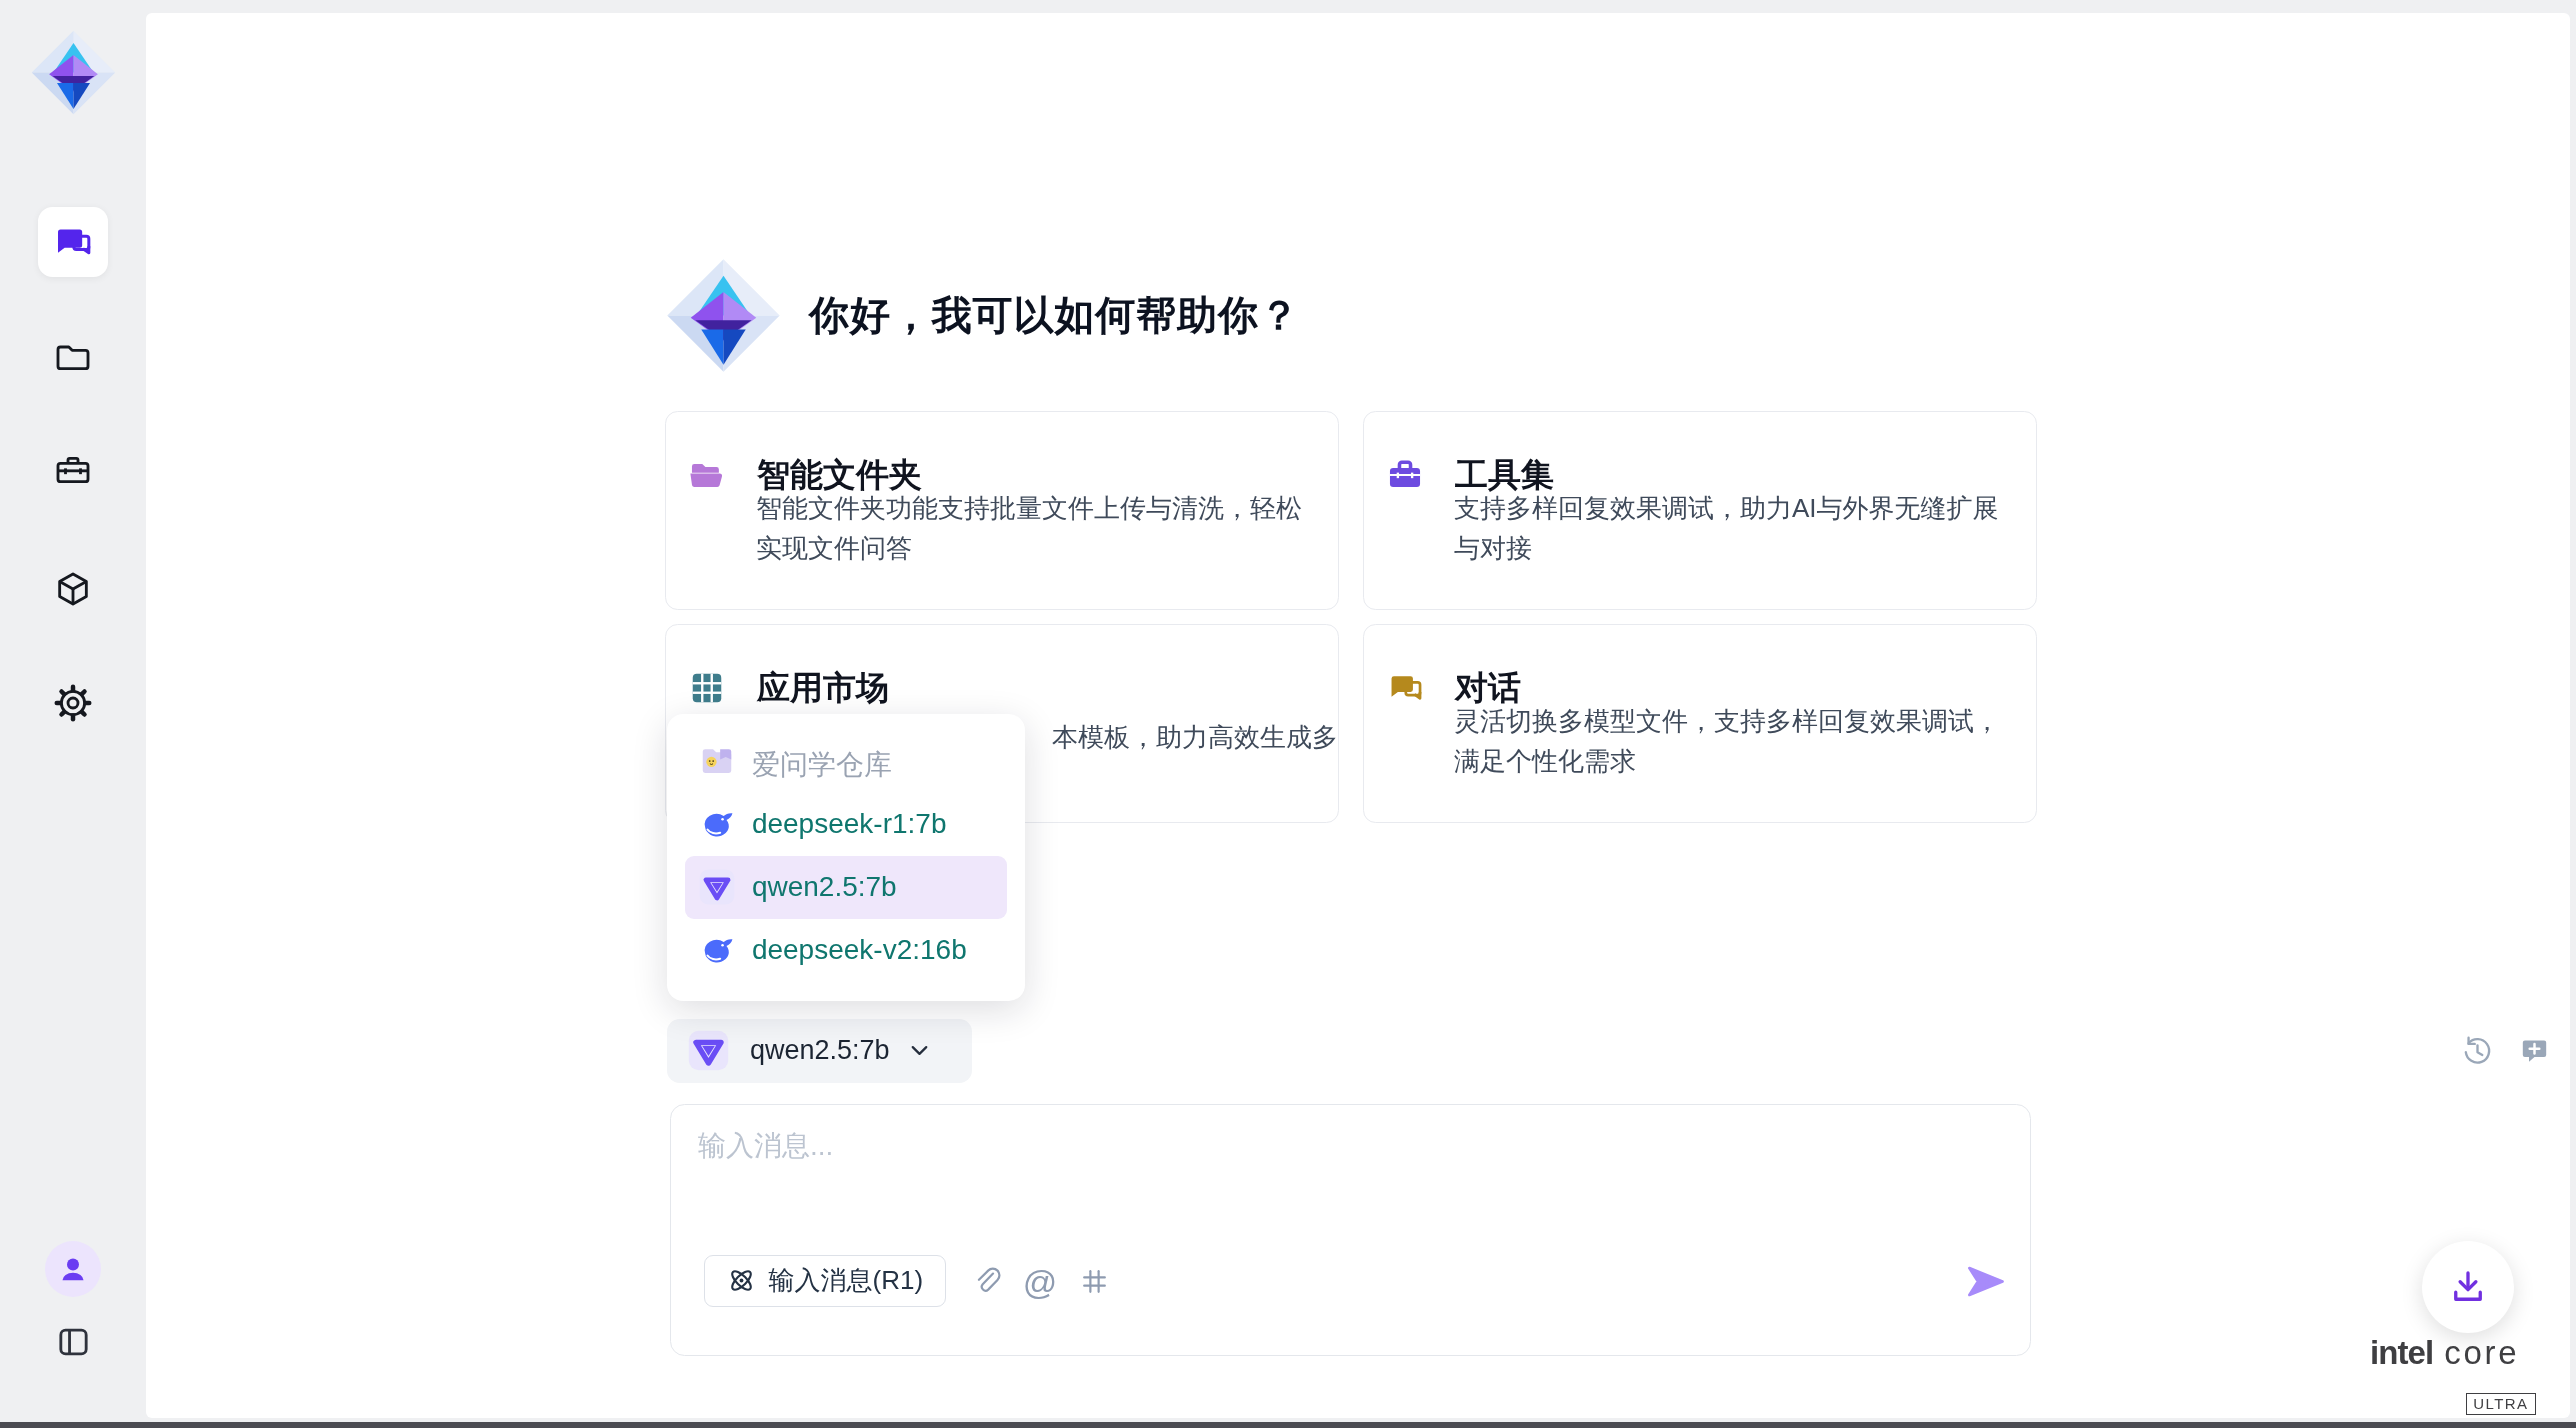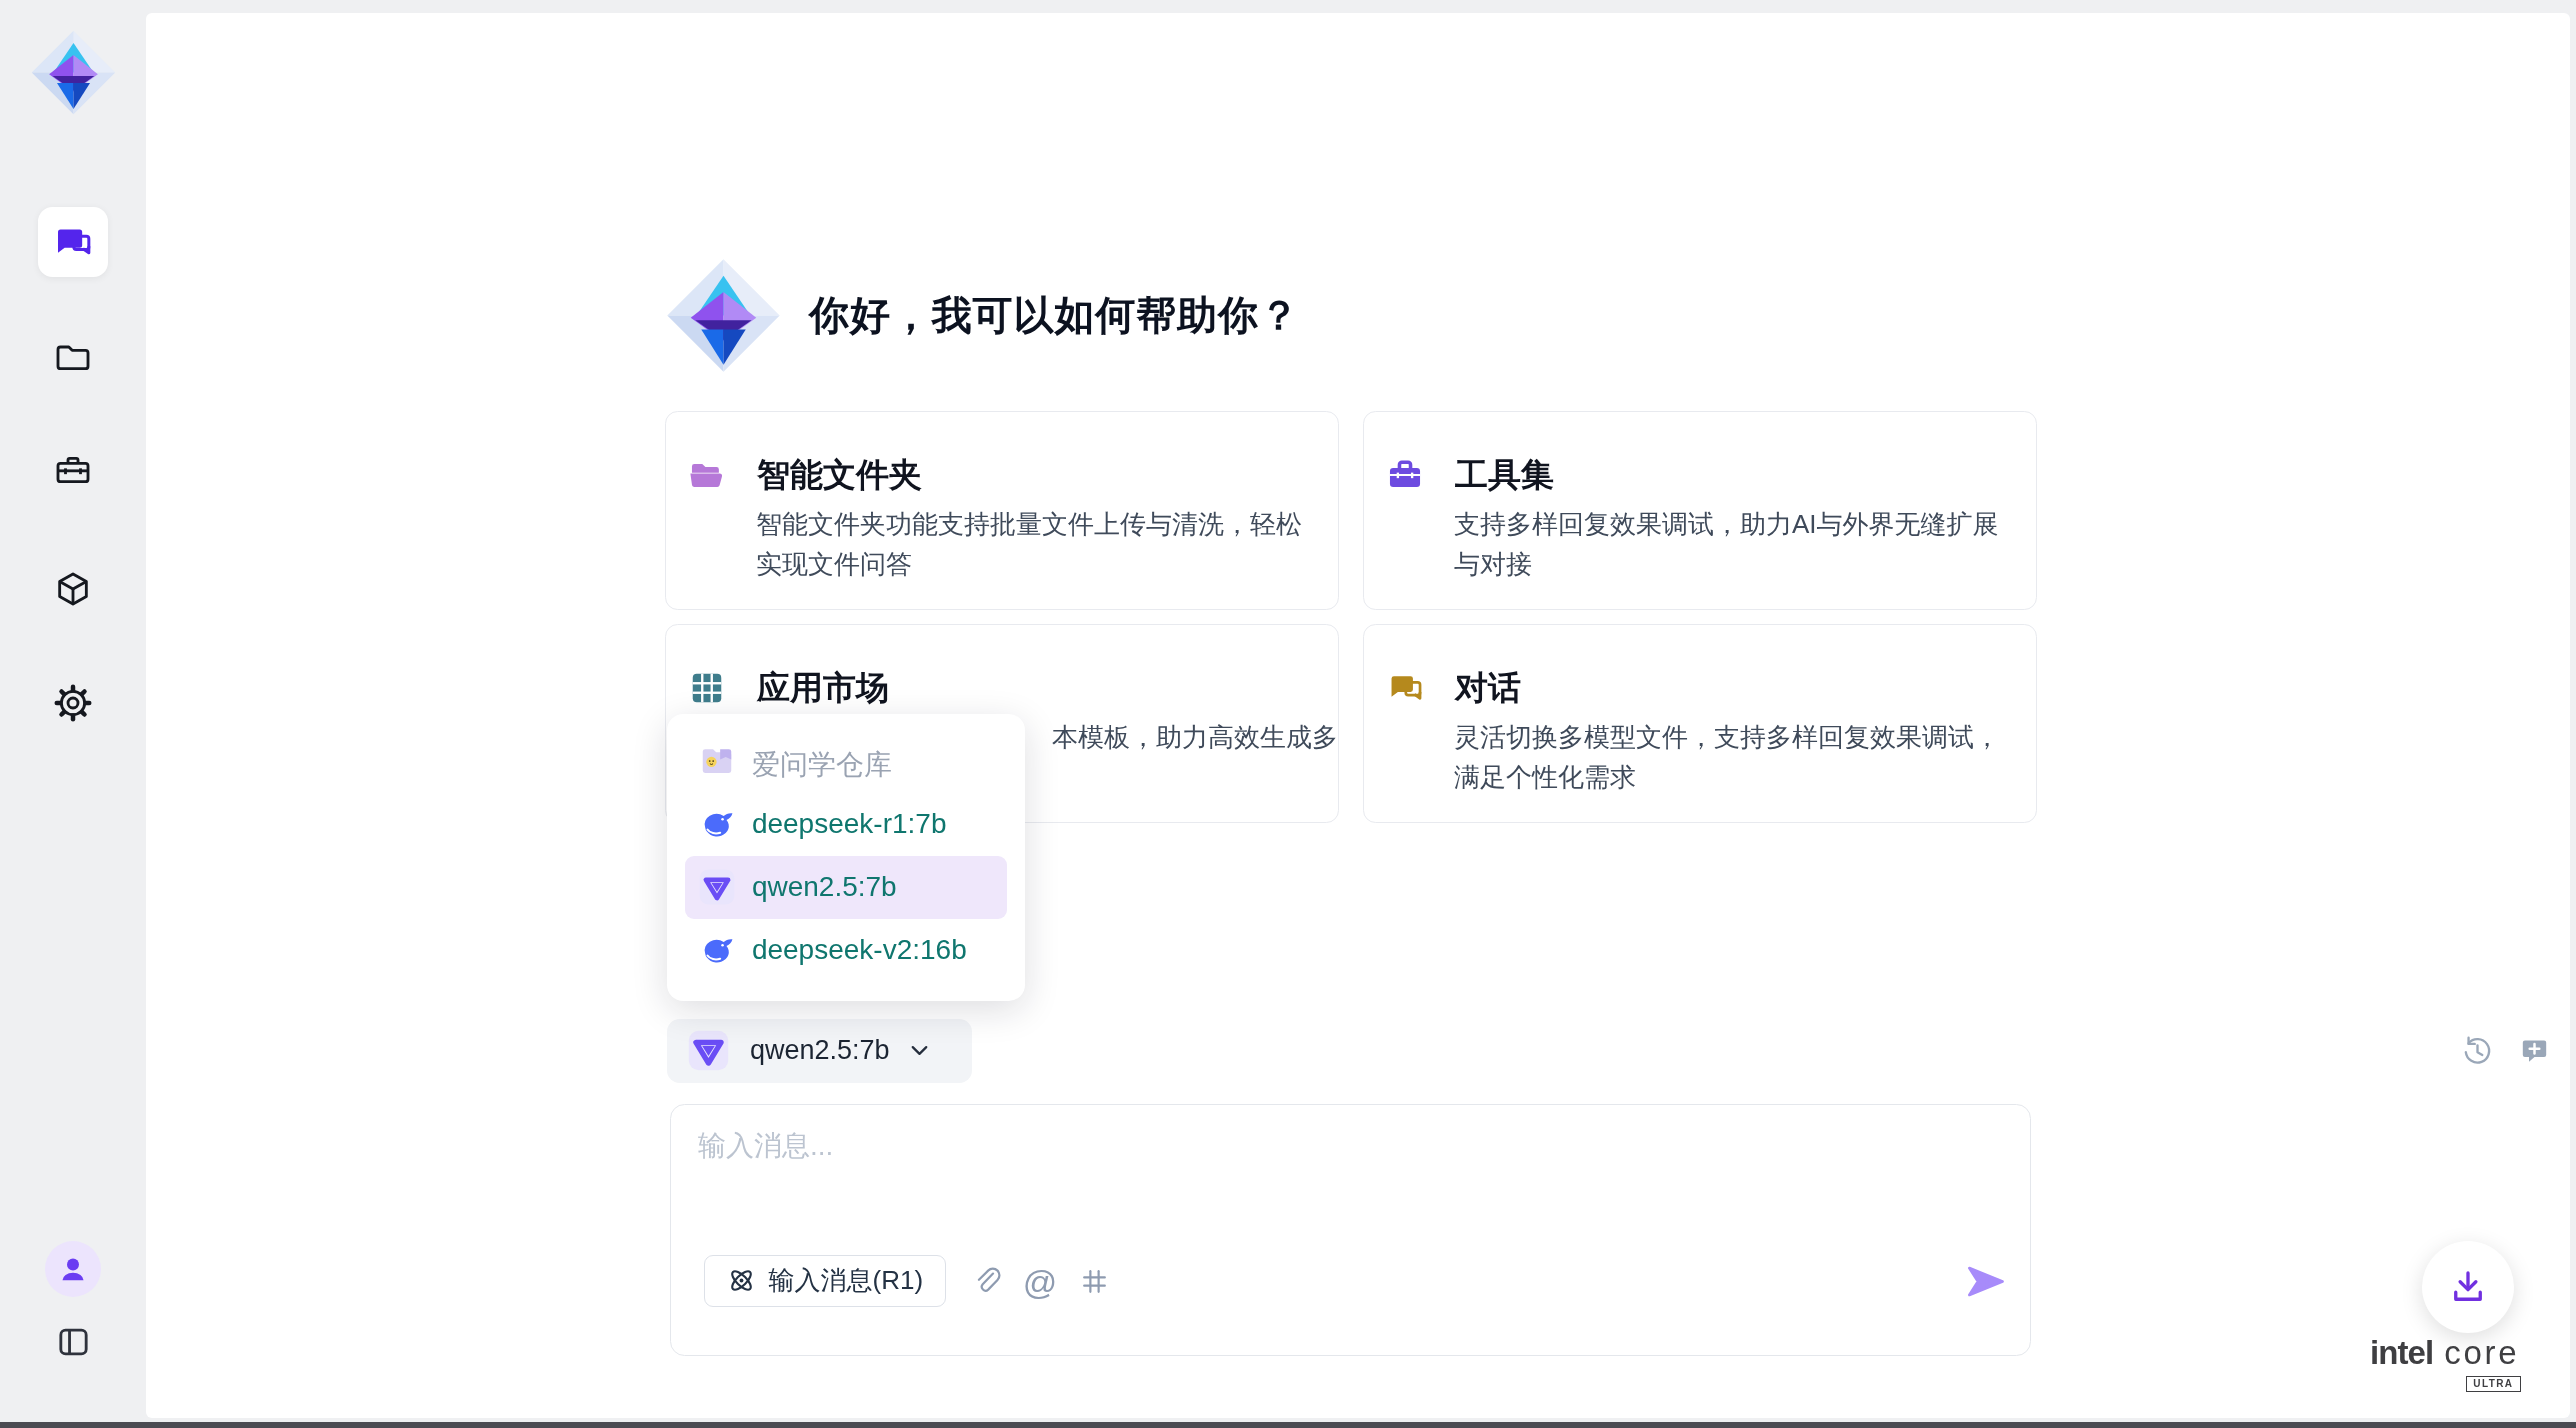--- a/index.html
+++ b/index.html
@@ -26,21 +26,21 @@
   .greeting { margin-left:27px; font-size:40px; font-weight:700; color:#0c1220; letter-spacing:0.9px; }
 
   .cards { position:absolute; left:519px; top:398px; width:1373px; }
   .feature-card { position:absolute; width:674px; height:199px; background:#ffffff;
                   border:1.4px solid #e8eaef; border-radius:12.6px; cursor:pointer; }
   .fc-0 { left:0; top:0; } .fc-1 { left:698px; top:0; }
   .fc-2 { left:0; top:213px; } .fc-3 { left:698px; top:213px; }
   .fc-head { position:absolute; left:22px; top:41px; display:flex; align-items:center; }
   .fc-head svg { width:38px; height:38px; }
   .fc-title { margin-left:31px; font-size:33px; font-weight:700; color:#10141f; }
-  .fc-desc { position:absolute; left:90px; top:92px; width:556px; font-size:26px; color:#3f4a5a; line-height:1.55; }
+  .fc-desc { position:absolute; left:90px; top:76px; width:556px; font-size:26px; color:#3f4a5a; line-height:1.55; }
   .fc-desc.frag { left:386px; top:92px; width:271px; white-space:nowrap; }
 
   
   .dropdown { position:absolute; left:521px; top:701px; width:358px; height:287px; background:#ffffff;
               border-radius:16.3px; box-shadow:0 9px 36px rgba(20,24,40,0.14); padding:16.3px 18px; z-index:5; }
   .dd-item { position:relative; height:63px; display:flex; align-items:center; border-radius:9px;
              padding:0 12.6px; cursor:pointer; }
   .dd-item.group { cursor:default; }
   .dd-item.selected { background:#efe7fb; }
   .dd-icon { width:38px; height:38px; margin-right:16.3px; flex:0 0 auto; }
@@ -71,22 +71,22 @@
   .send-btn { position:absolute; left:1293px; top:155px; width:43px; height:43px; cursor:pointer; }
 
   
   .fab { position:absolute; left:2276px; top:1228px; width:92px; height:92px; border-radius:50%;
          background:#ffffff; box-shadow:0 5.4px 22px rgba(0,0,0,0.13); display:flex; align-items:center;
          justify-content:center; cursor:pointer; }
   .intel { position:absolute; left:2224px; top:1321px; width:163px; text-align:left; color:#3f3f42; }
   .intel-line { font-size:33px; white-space:nowrap; }
   .intel-b { font-weight:700; letter-spacing:-0.9px; }
   .intel-core { font-weight:400; letter-spacing:2.7px; margin-left:11px; }
-  .ultra-badge { display:inline-block; margin-left:96px; margin-top:4px; border:1.8px solid #3f3f42;
-                 font-size:10px; font-weight:700; letter-spacing:1.4px; padding:1.8px 6.3px; }
+  .ultra-badge { display:inline-block; margin-left:96px; margin-top:21px; border:1.8px solid #3f3f42;
+                 font-size:15px; font-weight:400; letter-spacing:1.4px; padding:1.8px 6.3px; }
 
   .bottom-strip { position:absolute; left:0; bottom:0; width:2576px; height:7.2px; background:#4b4b52; }
 </style>
 </head>
 <body>
 
 <div class="page">
 
   <div class="sidebar">
 

